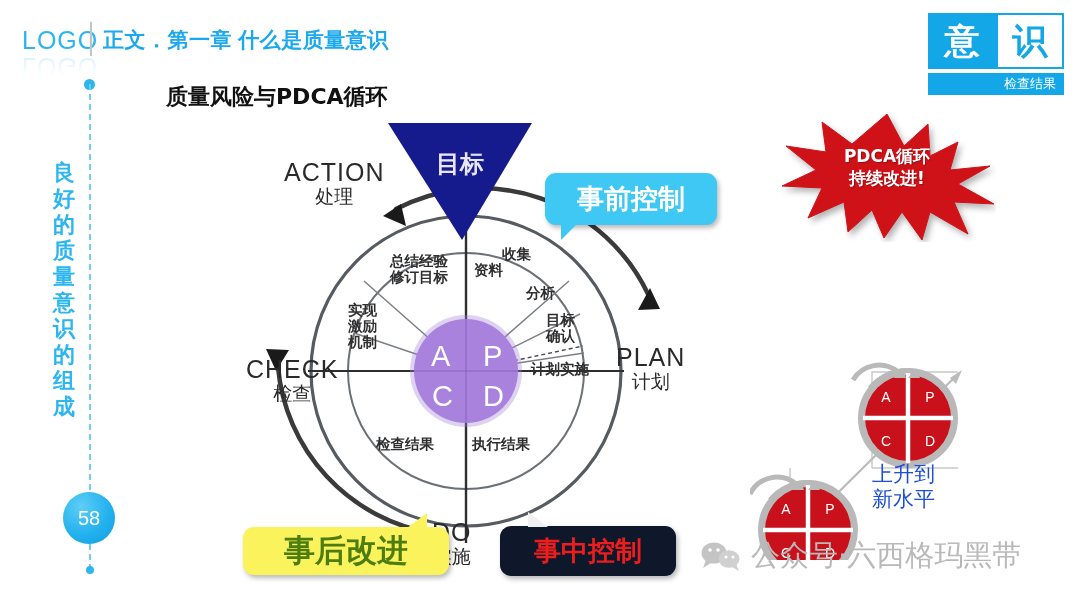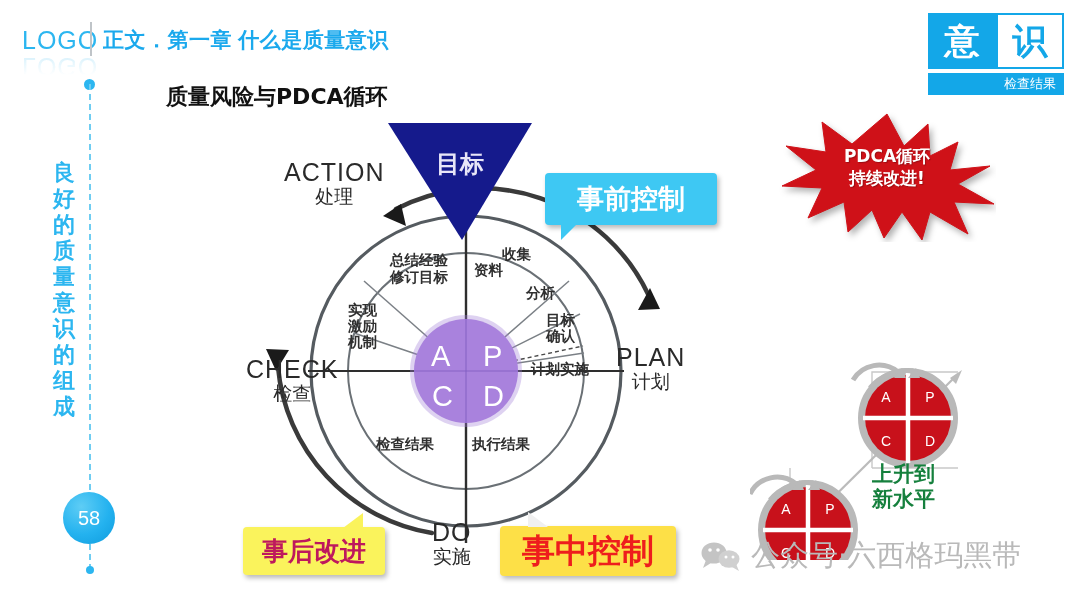--- a/index.html
+++ b/index.html
@@ -153,49 +153,49 @@
   .apcd {
     position: absolute;
     color: #ffffff;
     font-size: 29px;
     font-family: "Liberation Sans", sans-serif;
   }
 
   
   .bubble {
     position: absolute;
-    border-radius: 4px;
+    border-radius: 11px;
     display: flex; align-items: center; justify-content: center;
     font-weight: bold;
     font-family: "DejaVu Sans", sans-serif;
     box-shadow: 2px 3px 5px rgba(0,0,0,0.28);
   }
   .bubble-cyan {
     left: 545px; top: 173px; width: 172px; height: 52px;
     background: #3ec8f3; color: #ffffff; font-size: 27px;
   }
   .bubble-cyan::after {
     content: ""; position: absolute;
     left: 16px; bottom: -15px;
     border-left: 16px solid #3ec8f3;
     border-bottom: 16px solid transparent;
   }
   .bubble-yellow {
-    left: 243px; top: 527px; width: 142px; height: 48px;
-    background: #faf35c; color: #be185d; font-size: 26px;
+    left: 243px; top: 527px; width: 206px; height: 48px;
+    background: #faf35c; color: #4d7c0f; font-size: 31px;
   }
   .bubble-yellow::after {
     content: ""; position: absolute;
     right: 22px; top: -14px;
     border-right: 20px solid #faf35c;
     border-top: 15px solid transparent;
   }
   .bubble-gray {
     left: 500px; top: 526px; width: 176px; height: 50px;
-    background: #fde047; color: #ee1d1d; font-size: 33px;
+    background: #0f172a; color: #ee1d1d; font-size: 27px;
   }
   .bubble-gray::after {
     content: ""; position: absolute;
     left: 28px; top: -14px;
     border-left: 20px solid #f0f0f0;
     border-top: 15px solid transparent;
   }
 
   
   .starburst { position: absolute; left: 778px; top: 112px; width: 218px; height: 130px; }
@@ -208,21 +208,21 @@
     font-family: "DejaVu Sans", sans-serif;
     text-shadow: 1px 1px 1px rgba(0,0,0,0.25);
   }
   .starburst-text span { display: block; }
 
   
   .spiral { position: absolute; left: 750px; top: 350px; width: 330px; height: 210px; }
   .spiral svg { position: absolute; left: 0; top: 0; }
   .spiral-label {
     position: absolute; left: 122px; top: 112px;
-    font-size: 21px; font-weight: bold; color: #15803d;
+    font-size: 21px; font-weight: normal; color: #1d4ed8;
     line-height: 1.2; text-align: right;
     font-family: "DejaVu Sans", sans-serif;
   }
   .spiral-label span { display: block; }
 
   
   .watermark {
     position: absolute; left: 700px; top: 536px;
     display: flex; align-items: center;
     color: #b9b9b9; font-size: 29px;
@@ -335,21 +335,21 @@
     </div>
     <div class="inner-label" style="left:295px; top:243px;">计划实施</div>
     <div class="inner-label" style="left:236px; top:318px;">执行结果</div>
     <div class="inner-label" style="left:140px; top:318px;">检查结果</div>
     <div class="inner-label" style="left:112px; top:184px;">
       <span style="display:block;">实现</span>
       <span style="display:block;">激励</span>
       <span style="display:block;">机制</span>
     </div>
     <div class="inner-label" style="left:154px; top:135px;">
-      <span style="display:block;font-family:Liberation Mono, monospace;">总结经验</span>
+      <span style="display:block;">总结经验</span>
       <span style="display:block;">修订目标</span>
     </div>
 
     <div class="apcd" style="left:195px; top:222px;">A</div>
     <div class="apcd" style="left:247px; top:222px;">P</div>
     <div class="apcd" style="left:196px; top:262px;">C</div>
     <div class="apcd" style="left:247px; top:262px;">D</div>
   </div>
 
   <div class="bubble bubble-cyan">事前控制</div>

